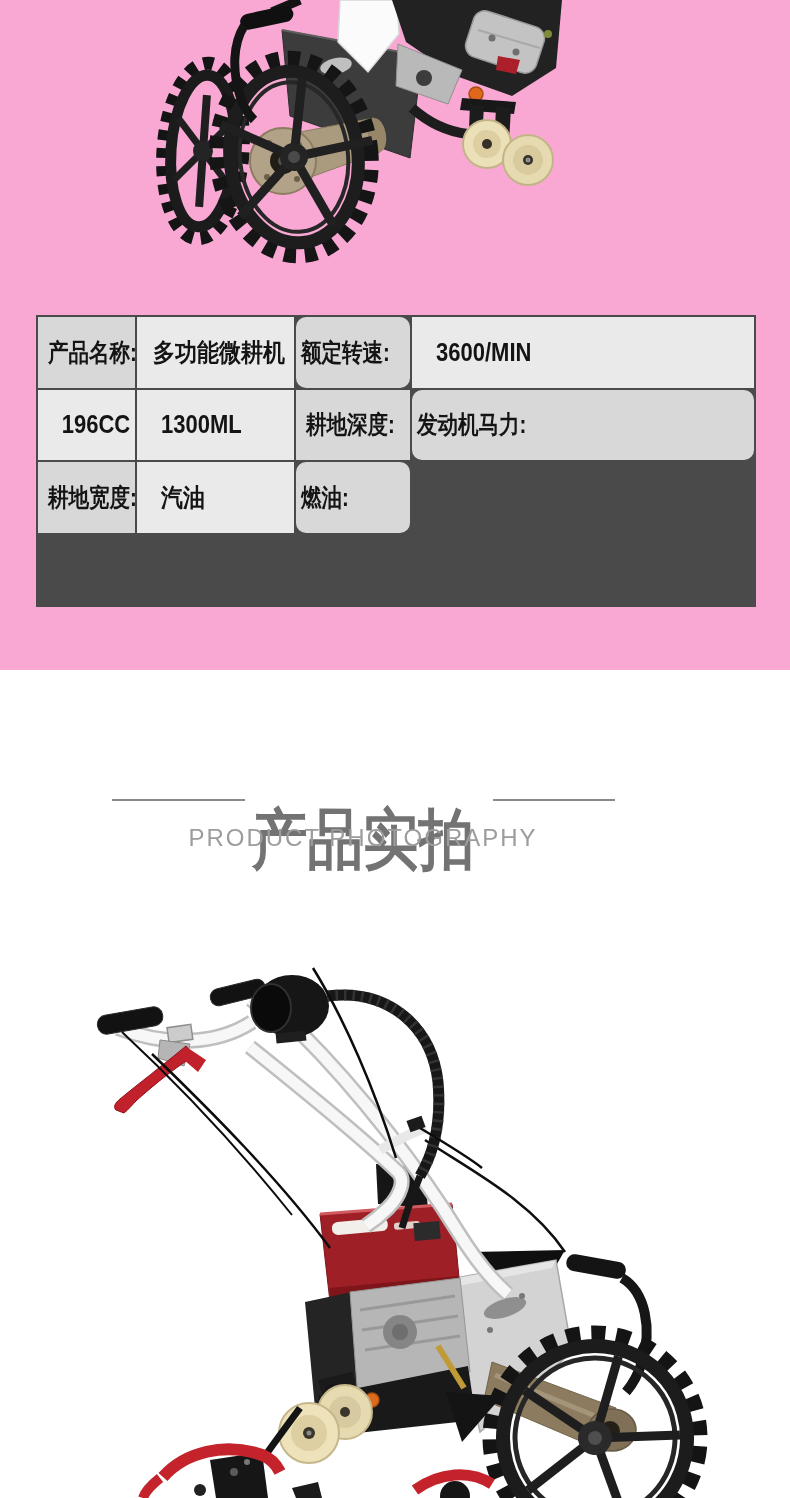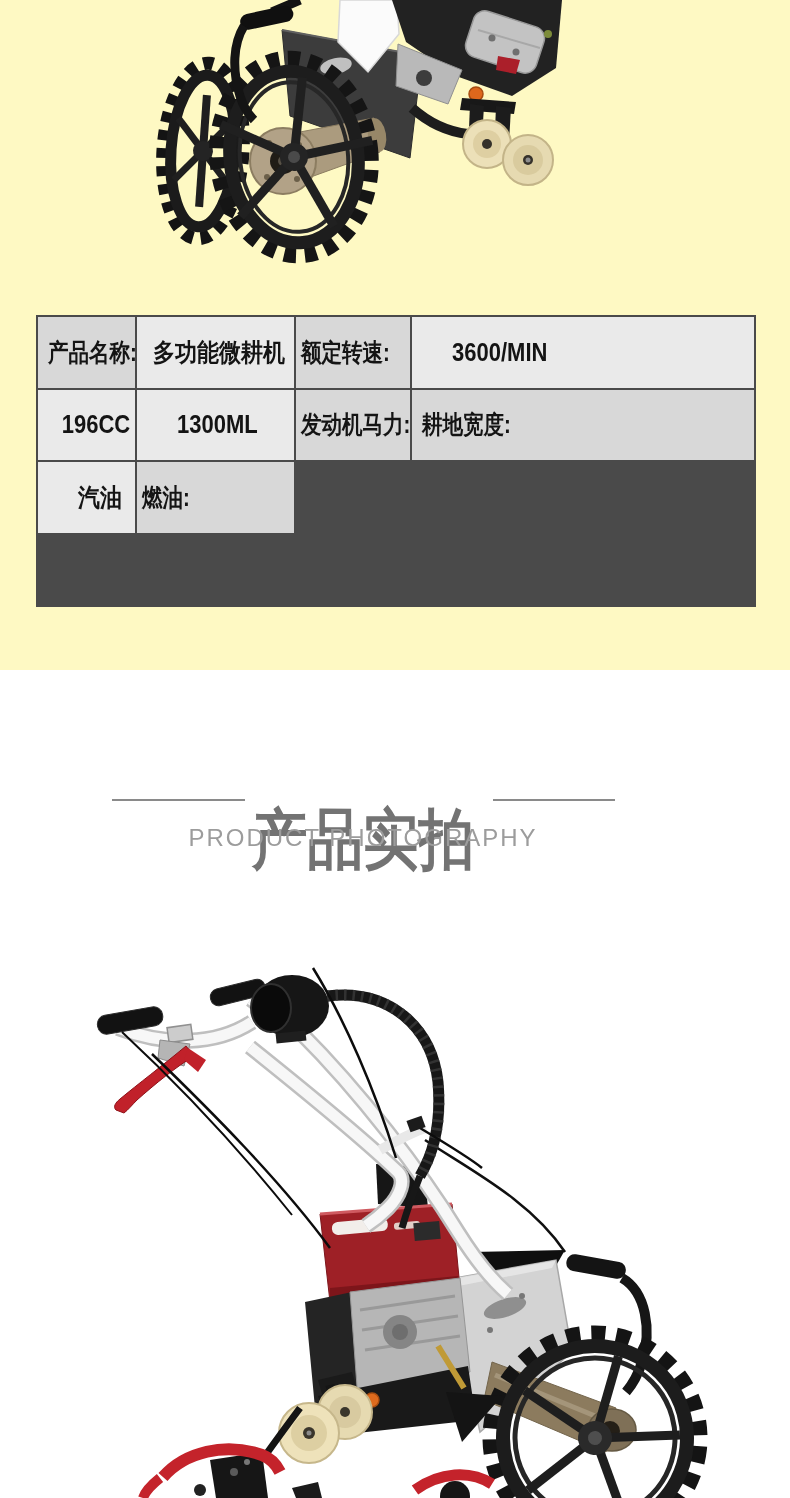--- a/index.html
+++ b/index.html
@@ -1,36 +1,36 @@
 <!DOCTYPE html>
 <html><head>
 <meta charset="utf-8">
 <style>
   html,body{margin:0;padding:0;background:#ffffff;}
   .page{position:relative;width:790px;height:1498px;overflow:hidden;background:#ffffff;
         font-family:"Liberation Sans","DejaVu Sans",sans-serif;}
-  .gray-section{position:absolute;left:0;top:0;width:790px;height:670px;background:#fef9c3;}
+  .gray-section{position:absolute;left:0;top:0;width:790px;height:670px;background:#f9a8d4;}
   .white-section{position:absolute;left:0;top:670px;width:790px;height:828px;background:#ffffff;}
   .photo-svg{position:absolute;left:0;display:block;}
   #photo-top{top:0;}
   #photo-bottom{top:880px;}
 
   
   .spec-table{position:absolute;left:36px;top:315px;width:720px;height:292px;
       display:grid;grid-template-columns:97px 157px 114px 342px;grid-template-rows:repeat(4,1fr);
       gap:2px;background:#4a4a4a;border:2px solid #4a4a4a;box-sizing:border-box;}
   .cell{display:flex;align-items:center;font-weight:bold;font-size:25px;color:#141414;overflow:hidden;}
   .cell span{white-space:nowrap;display:inline-block;}
   .lab{background:#d8d8d8;padding-left:10px;}
   .lab span{transform:scaleX(.82);transform-origin:left center;}
-  .lab.c3{padding-left:5px;}
+  .lab.c3{padding-left:5px;border-radius:10px;}
   .val{background:#eaeaea;}
   .v2{justify-content:flex-end;padding-left:28px;}
   .v2 span{transform:scaleX(.88);transform-origin:center center;}
-  .v4{padding-left:40px;}
+  .v4{padding-left:24px;}
   .v4 span{transform:scaleX(.88);transform-origin:left center;}
 
   
   .sec-title{position:absolute;left:0;top:746px;width:726px;text-align:center;
       font-size:66px;line-height:76px;font-weight:800;color:#737373;}
   .sec-title span{display:inline-block;transform:scaleX(.84);transform-origin:center;white-space:nowrap;}
   .sec-subtitle{position:absolute;left:0;top:824px;width:726px;text-align:center;
       font-size:24px;letter-spacing:2px;color:#9c9c9c;}
   .hline{position:absolute;top:799px;height:2px;background:#8a8a8a;}
   .hline.left{left:112px;width:133px;}
@@ -131,20 +131,23 @@
           <span>3600/MIN</span>
         </div>
 
       <div class="cell val v2">
           <span>196CC</span>
         </div>
       <div class="cell val v4">
           <span>1300ML</span>
         </div>
 
+      <div class="cell lab">
+          <span>耕地深度:</span>
+        </div>
       <div class="cell lab c3">
           <span>发动机马力:</span>
         </div>
 
       <div class="cell lab">
           <span>耕地宽度:</span>
         </div>
       <div class="cell val v4">
           <span>汽油</span>
         </div>

